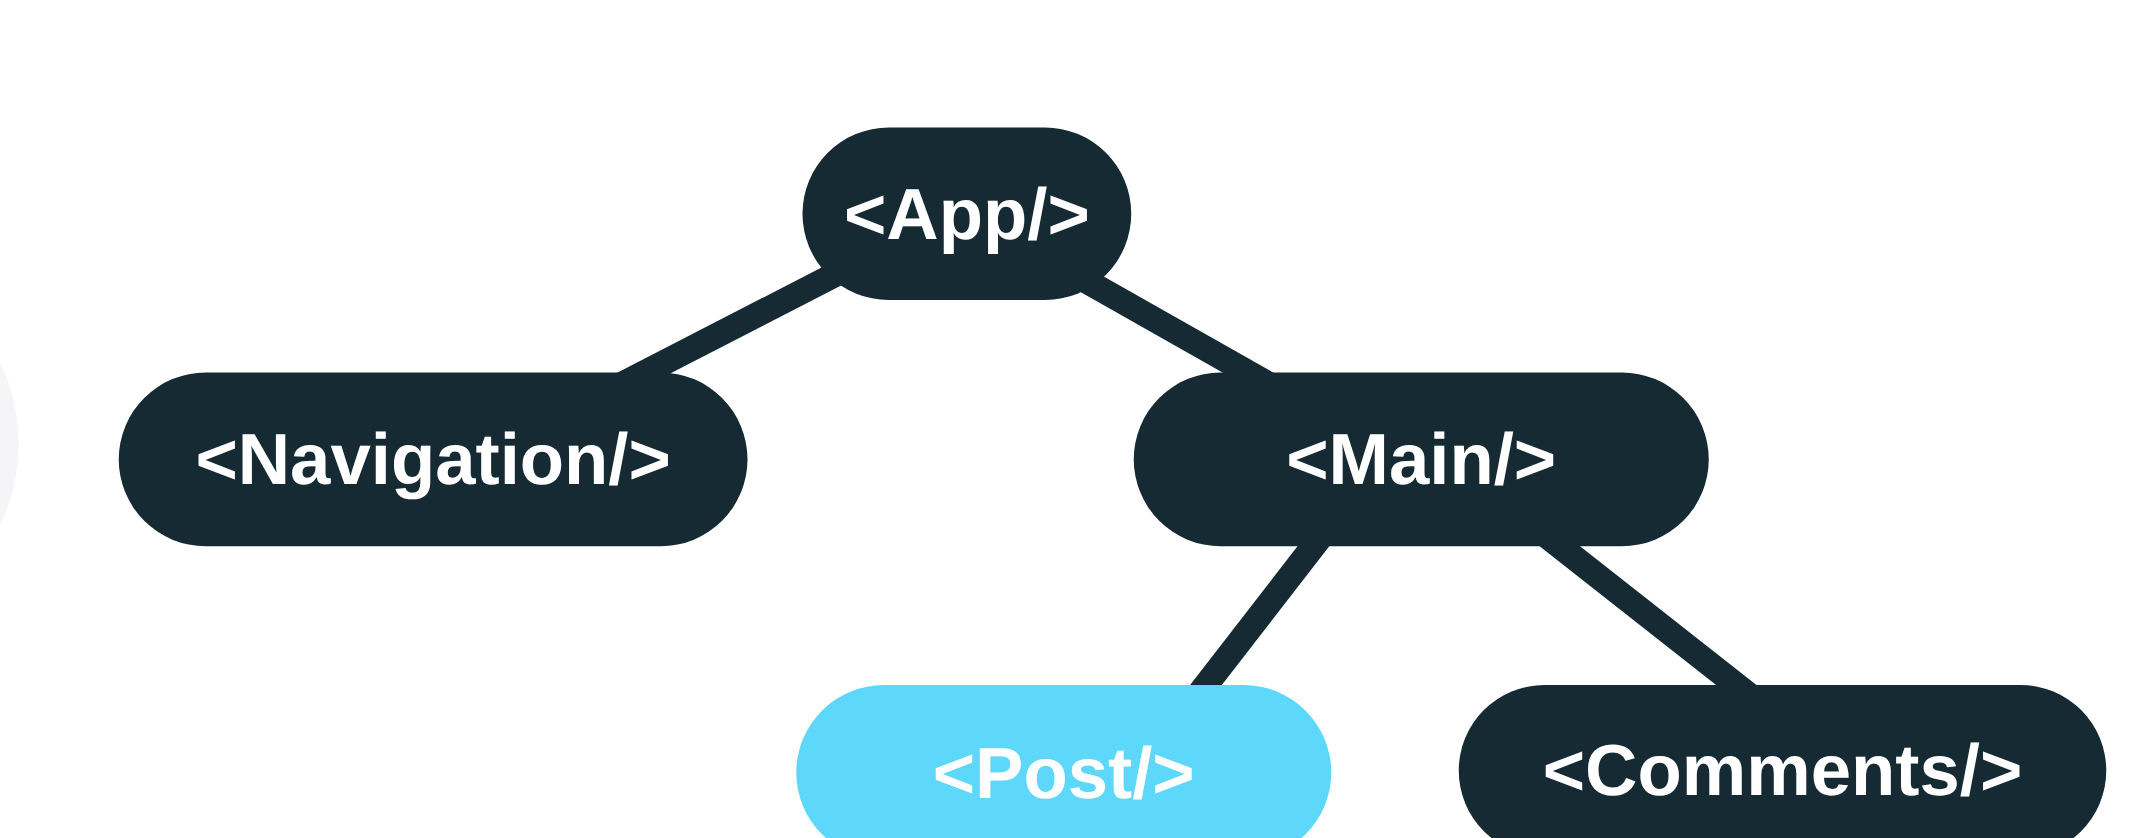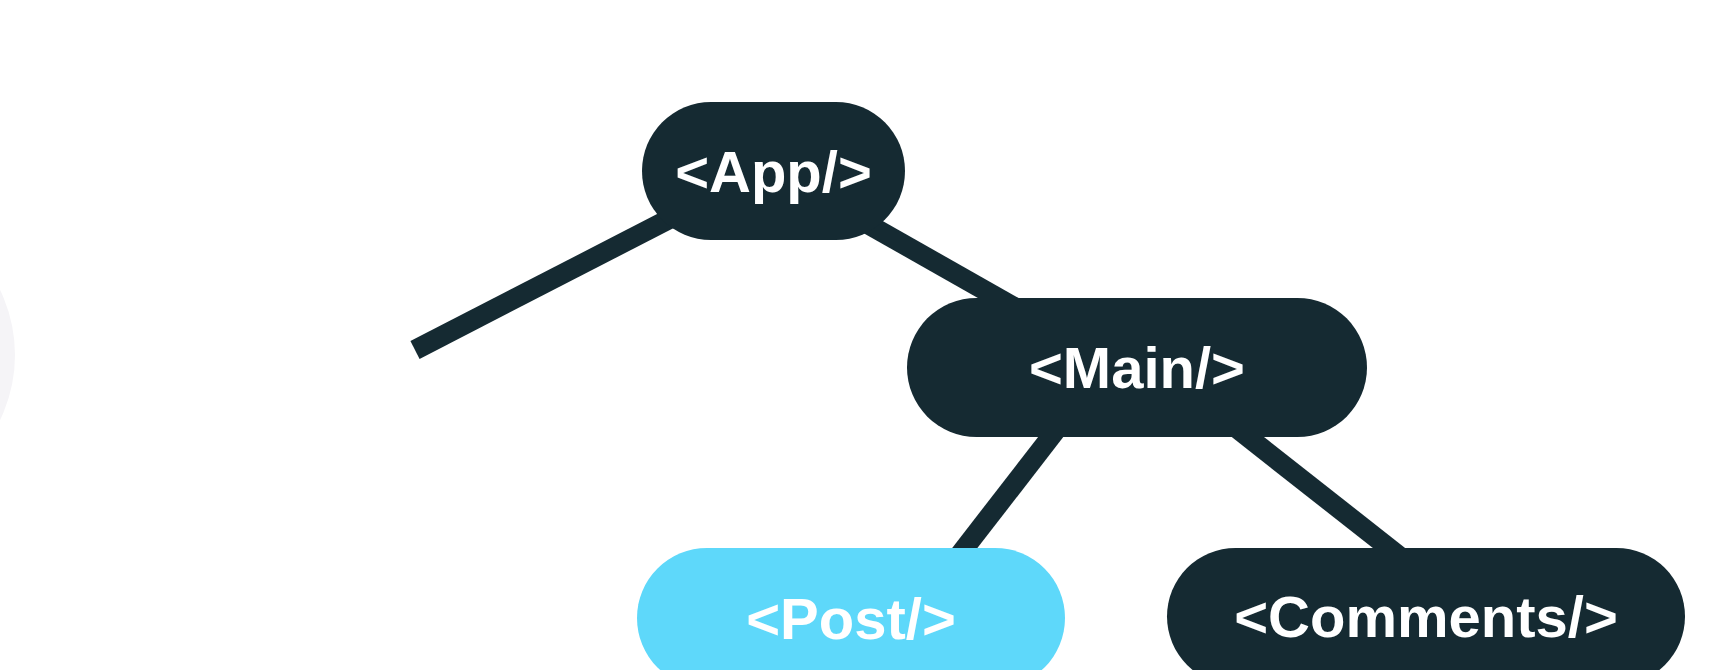--- a/index.html
+++ b/index.html
@@ -71,20 +71,23 @@
     <line class="edge" x1="745" y1="140" x2="415" y2="310"></line>
     <line class="edge" x1="790" y1="140" x2="1090" y2="310"></line>
     <line class="edge" x1="1060" y1="385" x2="940" y2="540"></line>
     <line class="edge" x1="1197" y1="357" x2="1464" y2="567"></line>
   </svg>
 
   <div class="node dark n-app">
     <span>&lt;App/&gt;</span>
   </div>
 
+  <div class="node dark n-navigation">
+    <span>&lt;Navigation/&gt;</span>
+  </div>
 
   <div class="node dark n-main">
     <span>&lt;Main/&gt;</span>
   </div>
 
   <div class="node highlight n-post">
     <span>&lt;Post/&gt;</span>
   </div>
 
   <div class="node dark n-comments">

